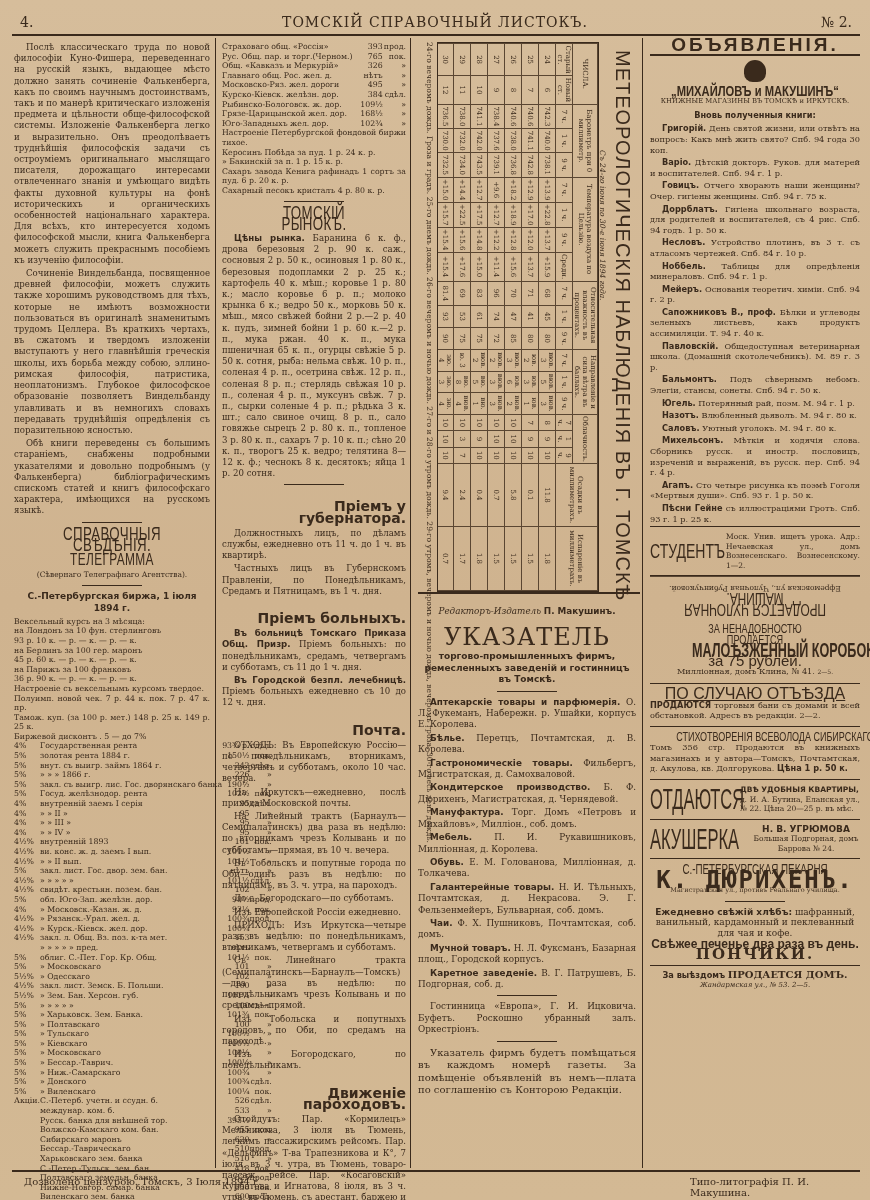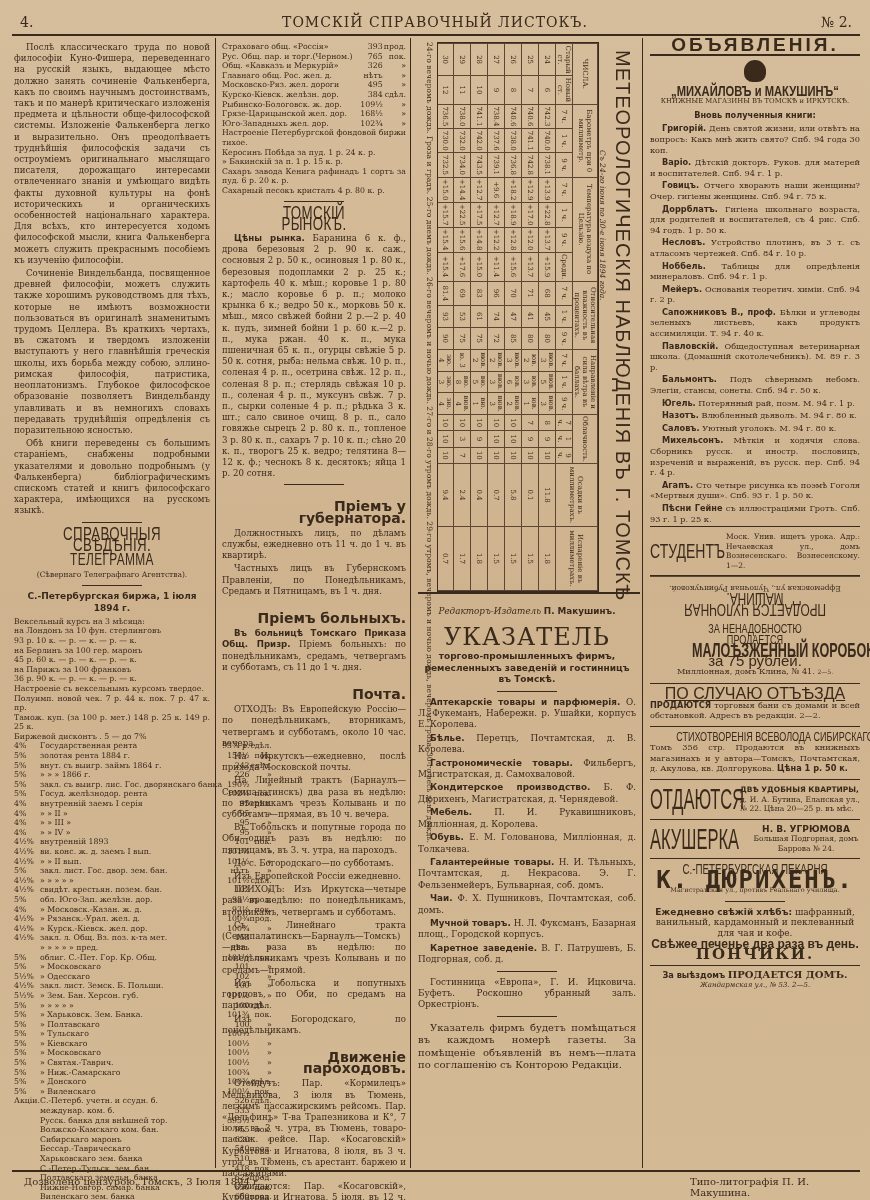--- a/index.html
+++ b/index.html
@@ -271,21 +271,21 @@
             <td class="r">»</td>
           </tr>
           <tr>
             <td>5%</td>
             <td>» Московскаго</td>
             <td class="r">100½</td>
             <td class="r">»</td>
           </tr>
           <tr>
             <td>5%</td>
-            <td>» Святая.-Таврич.</td>
+            <td>» Бессар.-Таврич.</td>
             <td class="r">100½</td>
             <td class="r">»</td>
           </tr>
           <tr>
             <td>5%</td>
             <td>» Ниж.-Самарскаго</td>
             <td class="r">100¾</td>
             <td class="r">»</td>
           </tr>
           <tr>
@@ -429,20 +429,21 @@
       </div>
     <div class="sep"></div>
     <div class="h1">ТОМСКІЙ РЫНОКЪ.</div>
     <p><span class="b">Цѣны рынка.</span> <span>Баранина 6 к. ф., дрова березовыя 2 р. 90 к. саж., сосновыя 2 р. 50 к., осиновыя 1 р. 80 к., березовыя подопламки 2 р. 25 к.; картофель 40 к. мѣш.; коровье 1 р. 80 к.; масло коровье 6 р. п.; молоко крынка 6 к.; ведро 50 к., морковь 50 к. мѣш., мясо свѣжей бойни 2 р.—2 р. 40 к. пудъ, зимней бойни 1 р. 60 к.—2 р. п., мука ржан. 40 к. п., мука пшеничная 65 к. п., огурцы свѣжіе 5 р. 50 к. сотня, рыба: нельма свѣж. 10 р. п., соленая 4 р. п., осетрина свѣж. 12 р. п., соленая 8 р. п.; стерлядь свѣжая 10 р. п., соленая 4 р. п., муксунъ свѣж. 7 р. п., сырки соленые 4 р. п.; рѣдька 3 к. шт.; сало свиное очищ. 8 р. п., сало говяжье сырецъ 2 р. 80 к. п., топленое 3 р. 80 к. п., сахаръ 7 р. 10 к. п.; сѣно 20 к. п., творогъ 25 к. ведро; телятина 8—12 к. ф.; чеснокъ 8 к. десятокъ; яйца 1 р. 20 сотня.</span></p>
     <div class="sep"></div>
     <div class="h2">Пріемъ у губернатора.</div>
     <p>Должностныхъ лицъ, по дѣламъ службы, ежедневно отъ 11 ч. до 1 ч. въ квартирѣ.</p>
     <p>Частныхъ лицъ въ Губернскомъ Правленіи, по Понедѣльникамъ, Средамъ и Пятницамъ, въ 1 ч. дня.</p>
     <div class="h2">Пріемъ больныхъ.</div>
     <p><span class="b">Въ больницѣ Томскаго Приказа Общ. Призр.</span> <span>Пріемъ больныхъ: по понедѣльникамъ, средамъ, четвергамъ и субботамъ, съ 11 до 1 ч. дня.</span></p>
+    <p><span class="b">Въ Городской безпл. лечебницѣ.</span> <span>Пріемъ больныхъ ежедневно съ 10 до 12 ч. дня.</span></p>
     <div class="h2">Почта.</div>
     <div id="post">
         <p>ОТХОДЪ: Въ Европейскую Россію—по понедѣльникамъ, вторникамъ, четвергамъ и субботамъ, около 10 час. вечера.</p>
         <p>На Иркутскъ—ежедневно, послѣ прихода Московской почты.</p>
         <p>На Линейный трактъ (Барнаулъ—Семипалатинскъ) два раза въ недѣлю: по вторникамъ чрезъ Колывань и по субботамъ—прямая, въ 10 ч. вечера.</p>
         <p>Въ Тобольскъ и попутные города по Оби—одинъ разъ въ недѣлю: по пятницамъ, въ 3. ч. утра, на пароходъ.</p>
         <p>До с. Богородскаго—по субботамъ.</p>
         <p>Изъ Европейской Россіи ежедневно.</p>
         <p>ПРИХОДЪ: Изъ Иркутска—четыре раза въ недѣлю: по понедѣльникамъ, вторникамъ, четвергамъ и субботамъ.</p>
         <p>Съ Линейнаго тракта (Семипалатинскъ—Барнаулъ—Томскъ)—два раза въ недѣлю: по понедѣльникамъ чрезъ Колывань и по средамъ—прямой.</p>
@@ -664,20 +665,21 @@
       <span class="b">П. Макушинъ.</span>
     </div>
     <div class="center" style="font-size:24px;line-height:28px;letter-spacing:1px;">УКАЗАТЕЛЬ</div>
     <div class="b center" style="font-size:9px;">торгово-промышленныхъ фирмъ, ремесленныхъ заведеній и гостинницъ въ Томскѣ.</div>
     <div class="sep"></div>
     <div id="idx">
         <p><span class="b">Аптекарскіе товары и парфюмерія.</span> О. Л. Фукеманъ, Набережн. р. Ушайки, корпусъ Е. Королева.</p>
         <p><span class="b">Бѣлье.</span> Перетцъ, Почтамтская, д. В. Королева.</p>
         <p><span class="b">Гастрономическіе товары.</span> Фильбергъ, Магистратская, д. Самохваловой.</p>
         <p><span class="b">Кондитерское производство.</span> Б. Ф. Дюрихенъ, Магистратская, д. Чернядевой.</p>
+        <p><span class="b">Мануфактура.</span> Торг. Домъ «Петровъ и Михайловъ», Милліон., соб. домъ.</p>
         <p><span class="b">Мебель.</span> П. И. Рукавишниковъ, Милліонная, д. Королева.</p>
         <p><span class="b">Обувь.</span> Е. М. Голованова, Милліонная, д. Толкачева.</p>
         <p><span class="b">Галантерейные товары.</span> Н. И. Тѣльныхъ, Почтамтская, д. Некрасова. Э. Г. Фельзенмейеръ, Бульварная, соб. домъ.</p>
         <p><span class="b">Чаи.</span> Ф. Х. Пушниковъ, Почтамтская, соб. домъ.</p>
         <p><span class="b">Мучной товаръ.</span> Н. Л. Фуксманъ, Базарная площ., Городской корпусъ.</p>
         <p><span class="b">Каретное заведеніе.</span> В. Г. Патрушевъ, Б. Подгорная, соб. д.</p>
       </div>
     <div class="sep"></div>
     <p>Гостинница «Европа», Г. И. Ицковича. Буфетъ. Роскошно убранный залъ. Оркестріонъ.</p>
     <div class="sep"></div>

